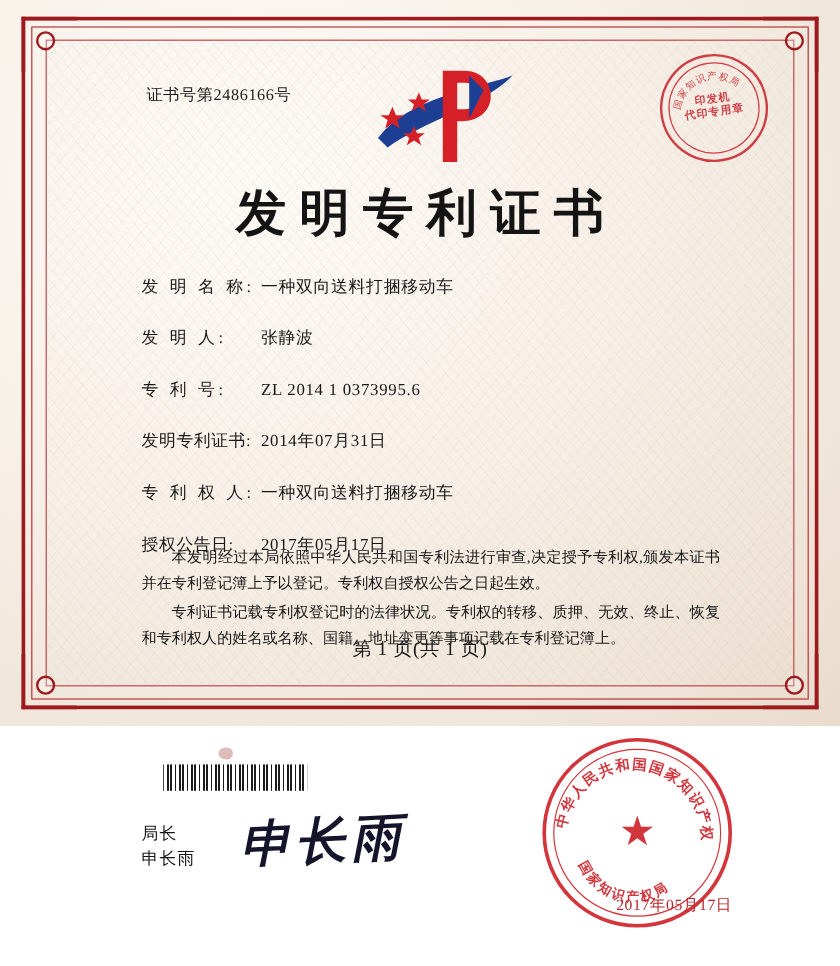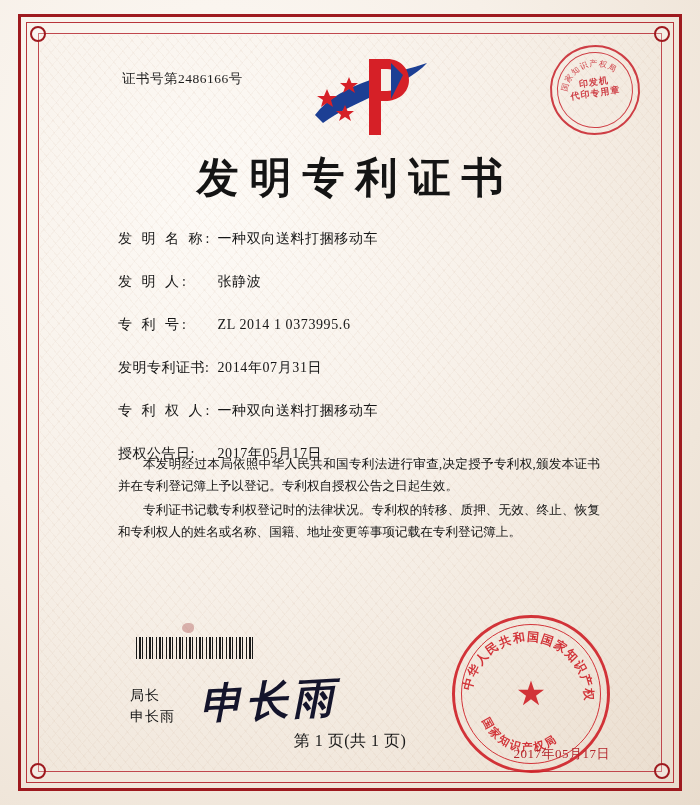--- a/index.html
+++ b/index.html
@@ -11,21 +11,21 @@
     width: 700px;
     height: 805px;
     font-family: "Liberation Serif", serif;
     color: #1a1a1a;
     overflow: hidden;
   }
 
   .certificate {
     position: relative;
     width: 700px;
-    height: 805px;
+    height: 605px;
     background:
       radial-gradient(ellipse at 30% 25%, #fdfaf6 0%, #f7f0e8 45%, #f0e6da 75%, #e9dccd 100%);
     box-sizing: border-box;
   }
 
   
   .border-outer {
     position: absolute;
     left: 18px; top: 14px; right: 18px; bottom: 14px;
     border: 3px solid #9e1a1f;
@@ -204,21 +204,21 @@
     left: 132px;
     top: 578px;
     width: 12px; height: 10px;
     background: rgba(160,60,60,0.35);
     border-radius: 50% 40% 45% 50%;
   }
 
   
   .sig-label {
     position: absolute;
-    left: 80px;
+    left: 68px;
     top: 640px;
     font-size: 14px;
     line-height: 21px;
     letter-spacing: 1px;
     color: #161616;
   }
   .signature {
     position: absolute;
     left: 150px;
     top: 628px;

